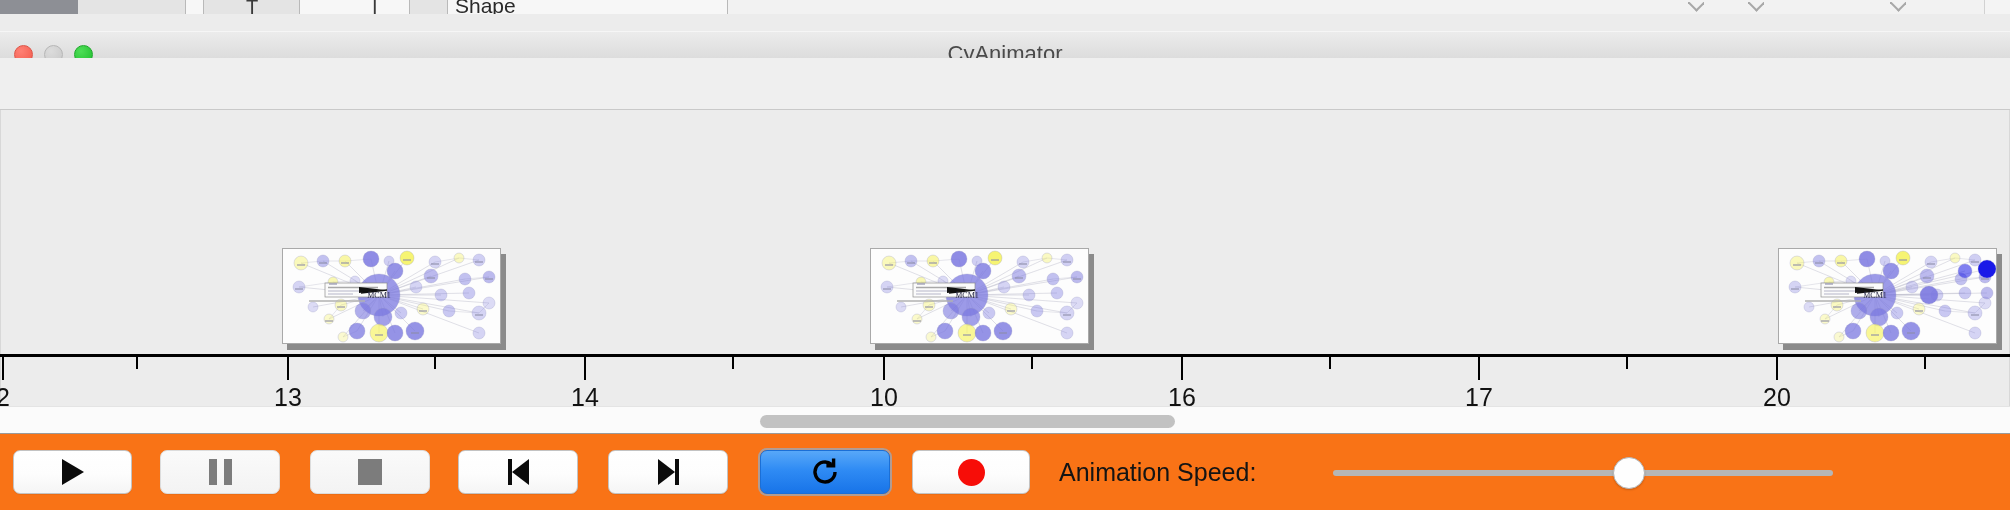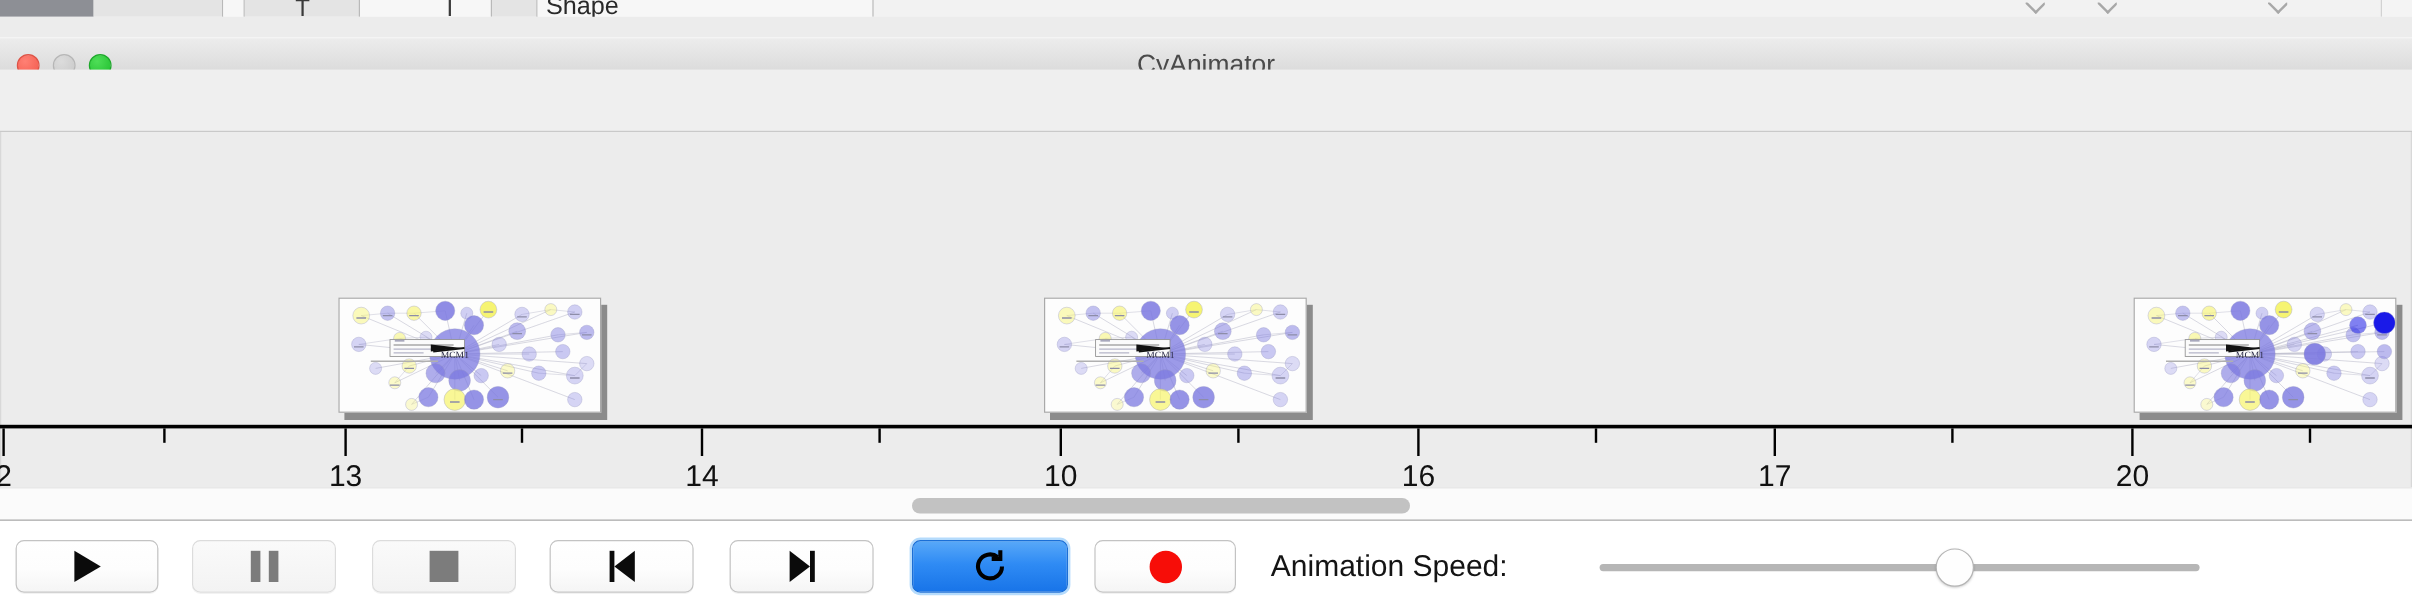--- a/index.html
+++ b/index.html
@@ -136,21 +136,21 @@
     border-bottom: 1px solid #9a9a9a;
   }
   .hscroll-thumb {
     position: absolute; left: 760px; top: 8px; width: 415px; height: 13px;
     background: #c2c2c2; border-radius: 7px; cursor: default;
   }
 
   
   .controls {
     position: absolute; left: 0; top: 434px; width: 2010px; height: 76px;
-    background: #ffffff;
+    background: #f97316;
   }
   .cbtn {
     position: absolute; top: 16px; height: 44px;
     border-radius: 7px; border: 1px solid #c3c3c3;
     background: linear-gradient(to bottom, #ffffff 0%, #fdfdfd 55%, #f5f5f5 100%);
     display: flex; align-items: center; justify-content: center;
     cursor: default; user-select: none;
     box-shadow: 0 1px 0 rgba(0,0,0,0.05);
   }
   .cbtn.disabled {

